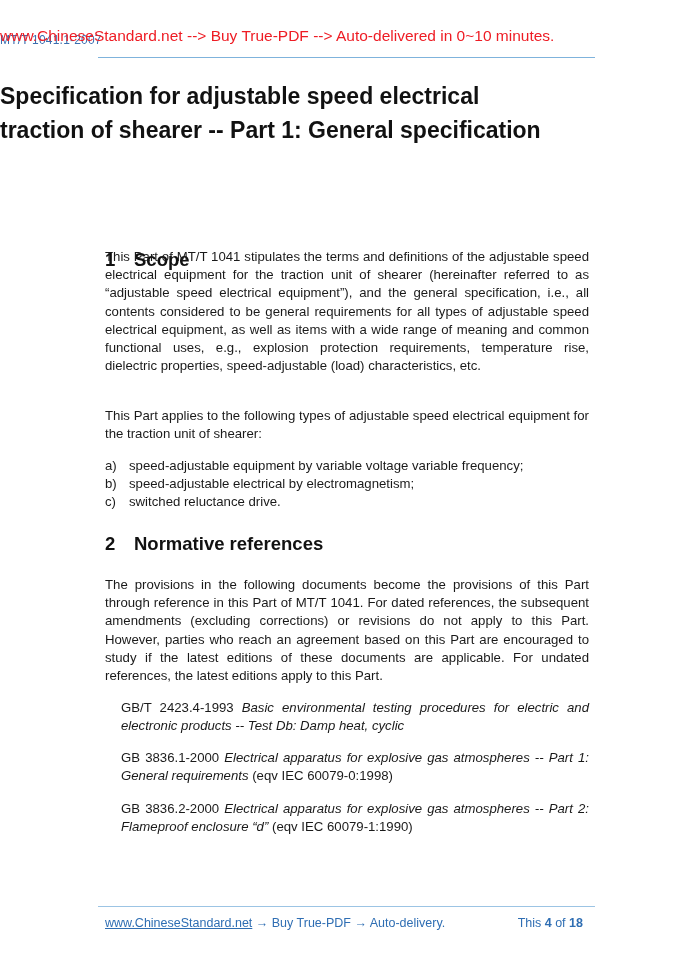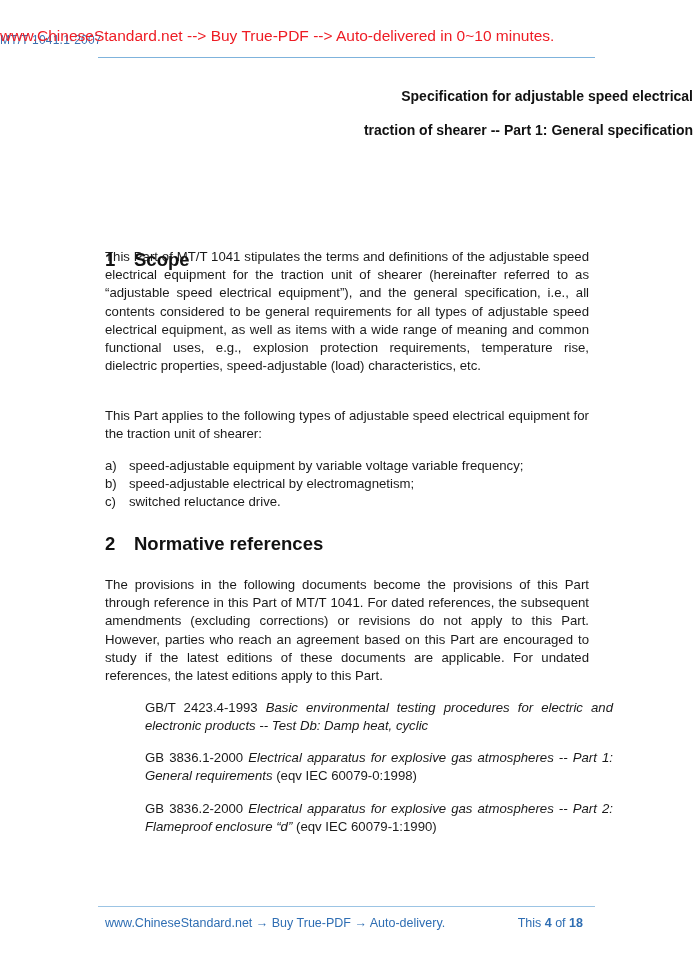--- a/index.html
+++ b/index.html
@@ -48,23 +48,23 @@
       left: 98px;
       width: 497px;
       height: 1px;
       background: #7fb3dc;
     }
     .doc-title {
       position: absolute;
       top: 79px;
       left: 0;
       width: 693px;
-      text-align: right;
+      text-align: left;
       font-weight: bold;
-      font-size: 14px;
+      font-size: 23px;
       line-height: 34px;
       color: #111111;
     }
     .section-heading {
       position: absolute;
       left: 105px;
       font-weight: bold;
       font-size: 18.5px;
       color: #111111;
       white-space: nowrap;
@@ -102,21 +102,20 @@
       flex: 0 0 24px;
     }
     .ref {
       position: absolute;
       left: 121px;
       width: 468px;
       font-size: 13.2px;
       line-height: 18.2px;
       text-align: justify;
       color: #1a1a1a;
-      margin-left: 24px;
     }
     .ref .title {
       font-style: italic;
     }
     .footer-rule {
       position: absolute;
       top: 906px;
       left: 98px;
       width: 497px;
       height: 1px;
@@ -125,20 +124,21 @@
     .footer-left {
       position: absolute;
       top: 916px;
       left: 105px;
       font-size: 12.5px;
       color: #2f6eb3;
       white-space: nowrap;
     }
     .footer-left a {
       color: #2f6eb3;
+      text-decoration: underline;
     }
     .footer-right {
       position: absolute;
       top: 916px;
       right: 110px;
       font-size: 12.5px;
       color: #2f6eb3;
       white-space: nowrap;
     }
     .footer-right b {

